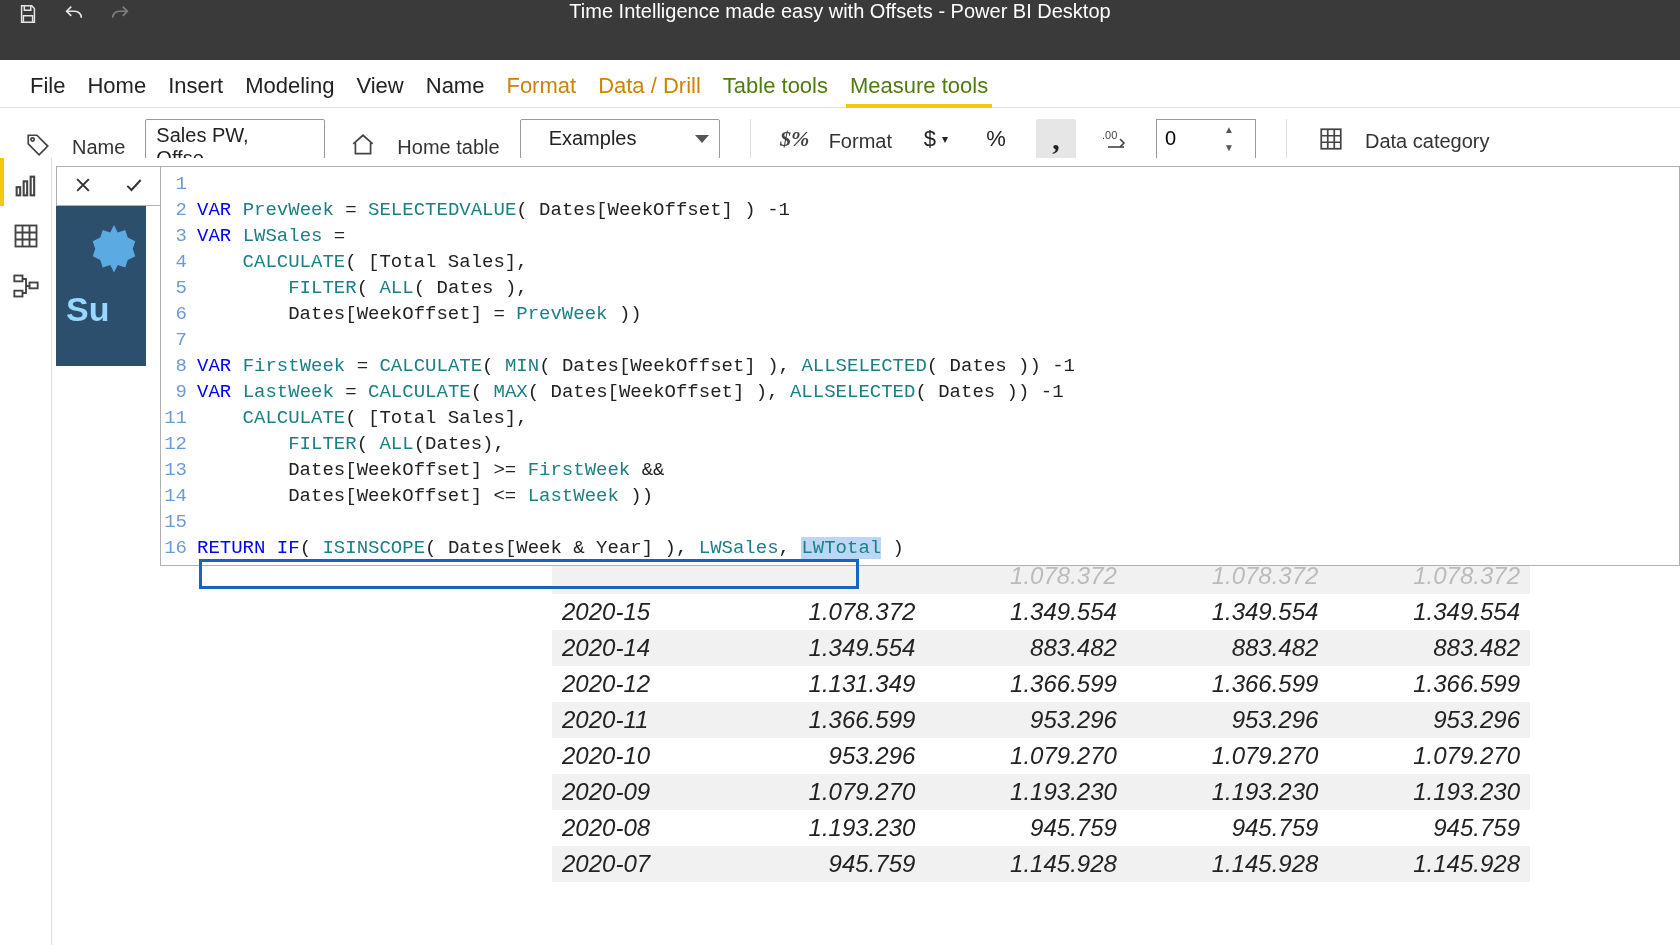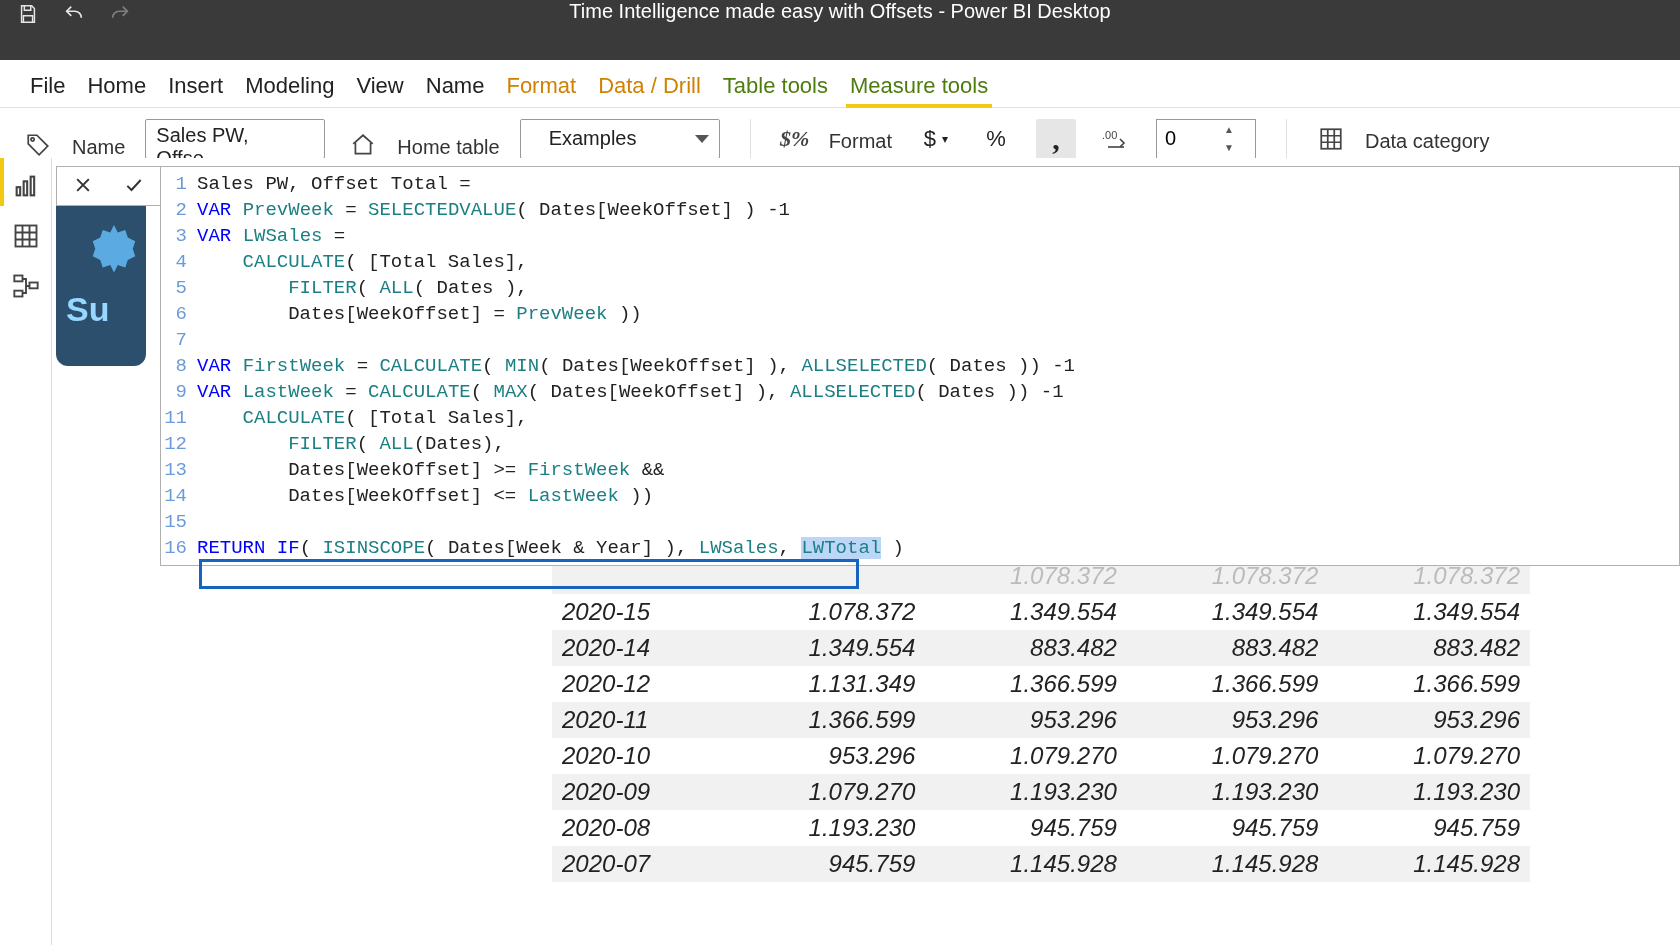--- a/index.html
+++ b/index.html
@@ -98,21 +98,21 @@
   .rail-icon{ width:28px; height:28px; color:#444;}
   .rail-icon svg{width:28px;height:28px;}
 
   
   .canvas {
     position:absolute; left:52px; right:0; top:158px; bottom:0;
     background:#fff;
   }
   .bg-ghost{
     position:absolute; left:4px; top:8px; width:90px; height:200px;
-    background:#163d5e; border-radius:12px; opacity:.9; z-index:0;
+    background:#163d5e; border-radius:0; opacity:.9; z-index:0;
     display:flex; flex-direction:column; color:#6fc6ff; font-size:30px; font-weight:bold;
     padding:10px; overflow:hidden;
   }
   .bg-ghost .gear{ width:60px;height:60px; margin:10px 0 10px 18px;}
 
   
   .formula-wrap{
     position:absolute; left:4px; right:0; top:8px; z-index:2;
     display:flex;
   }
@@ -292,21 +292,20 @@
       <span>
         <svg viewBox="0 0 24 24" stroke="#333" stroke-width="2.4" fill="none">
             <path d="M4 13l5 5L20 6"></path>
           </svg>
       </span>
     </div>
     <div class="formula-editor" id="editor">
       <div class="callout"></div>
     <div class="code-line">
           <span class="ln">1</span>
-          <span class="src">Sales PW, Offset Total =</span>
         </div>
         <div class="code-line">
           <span class="ln">2</span>
           <span class="src"><span class="tok-kw">VAR</span> <span class="tok-var">PrevWeek</span> = <span class="tok-fn">SELECTEDVALUE</span>( Dates[WeekOffset] ) -1</span>
         </div>
         <div class="code-line">
           <span class="ln">3</span>
           <span class="src"><span class="tok-kw">VAR</span> <span class="tok-var">LWSales</span> =</span>
         </div>
         <div class="code-line">

